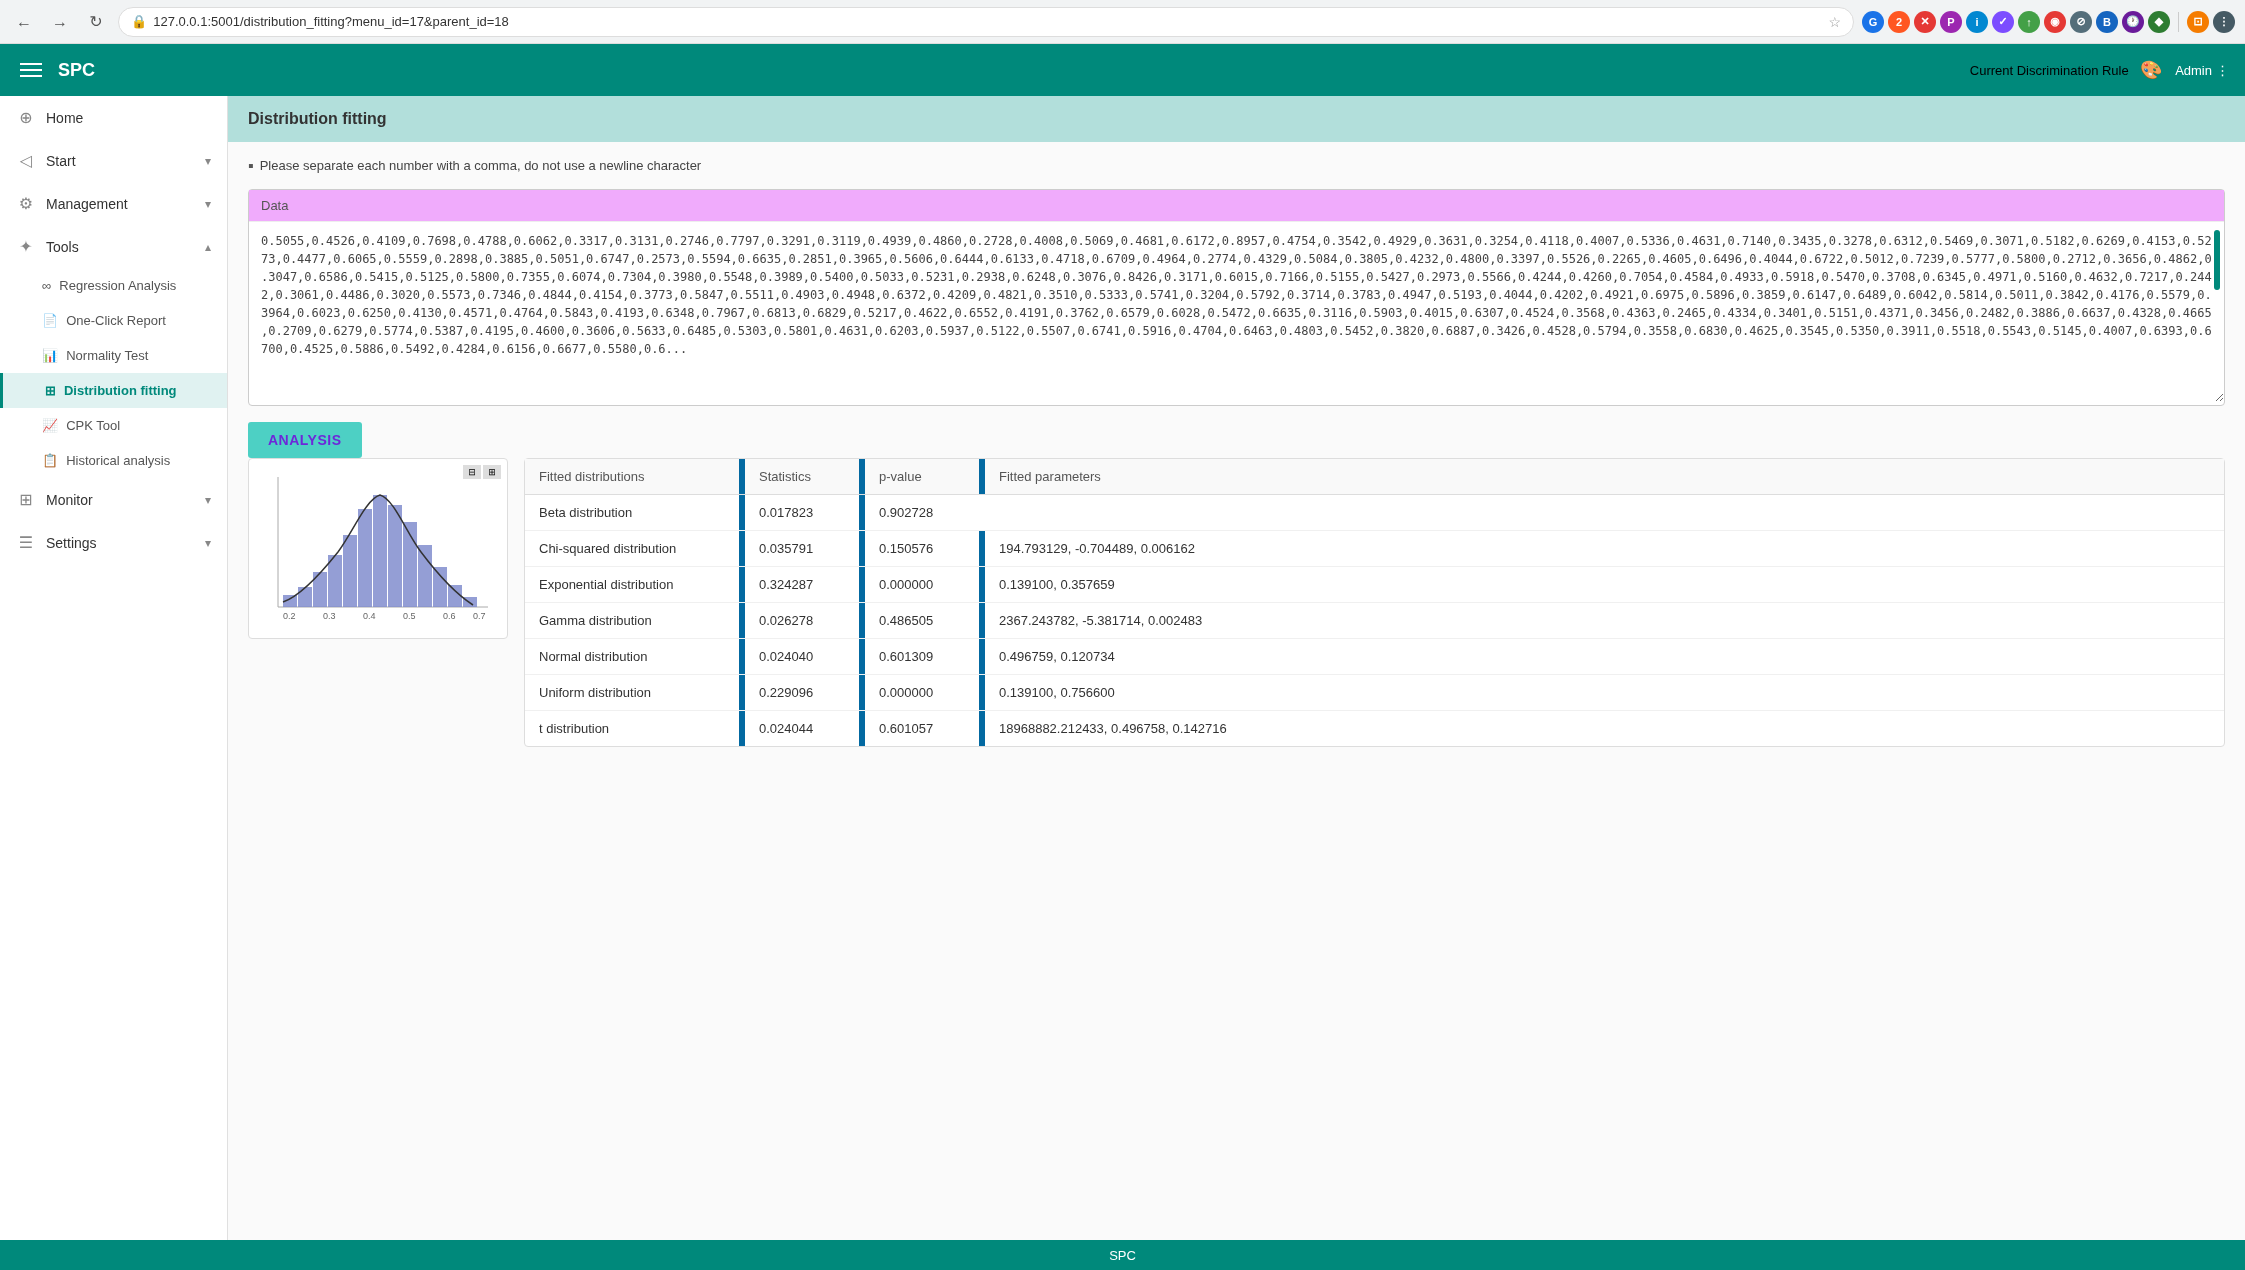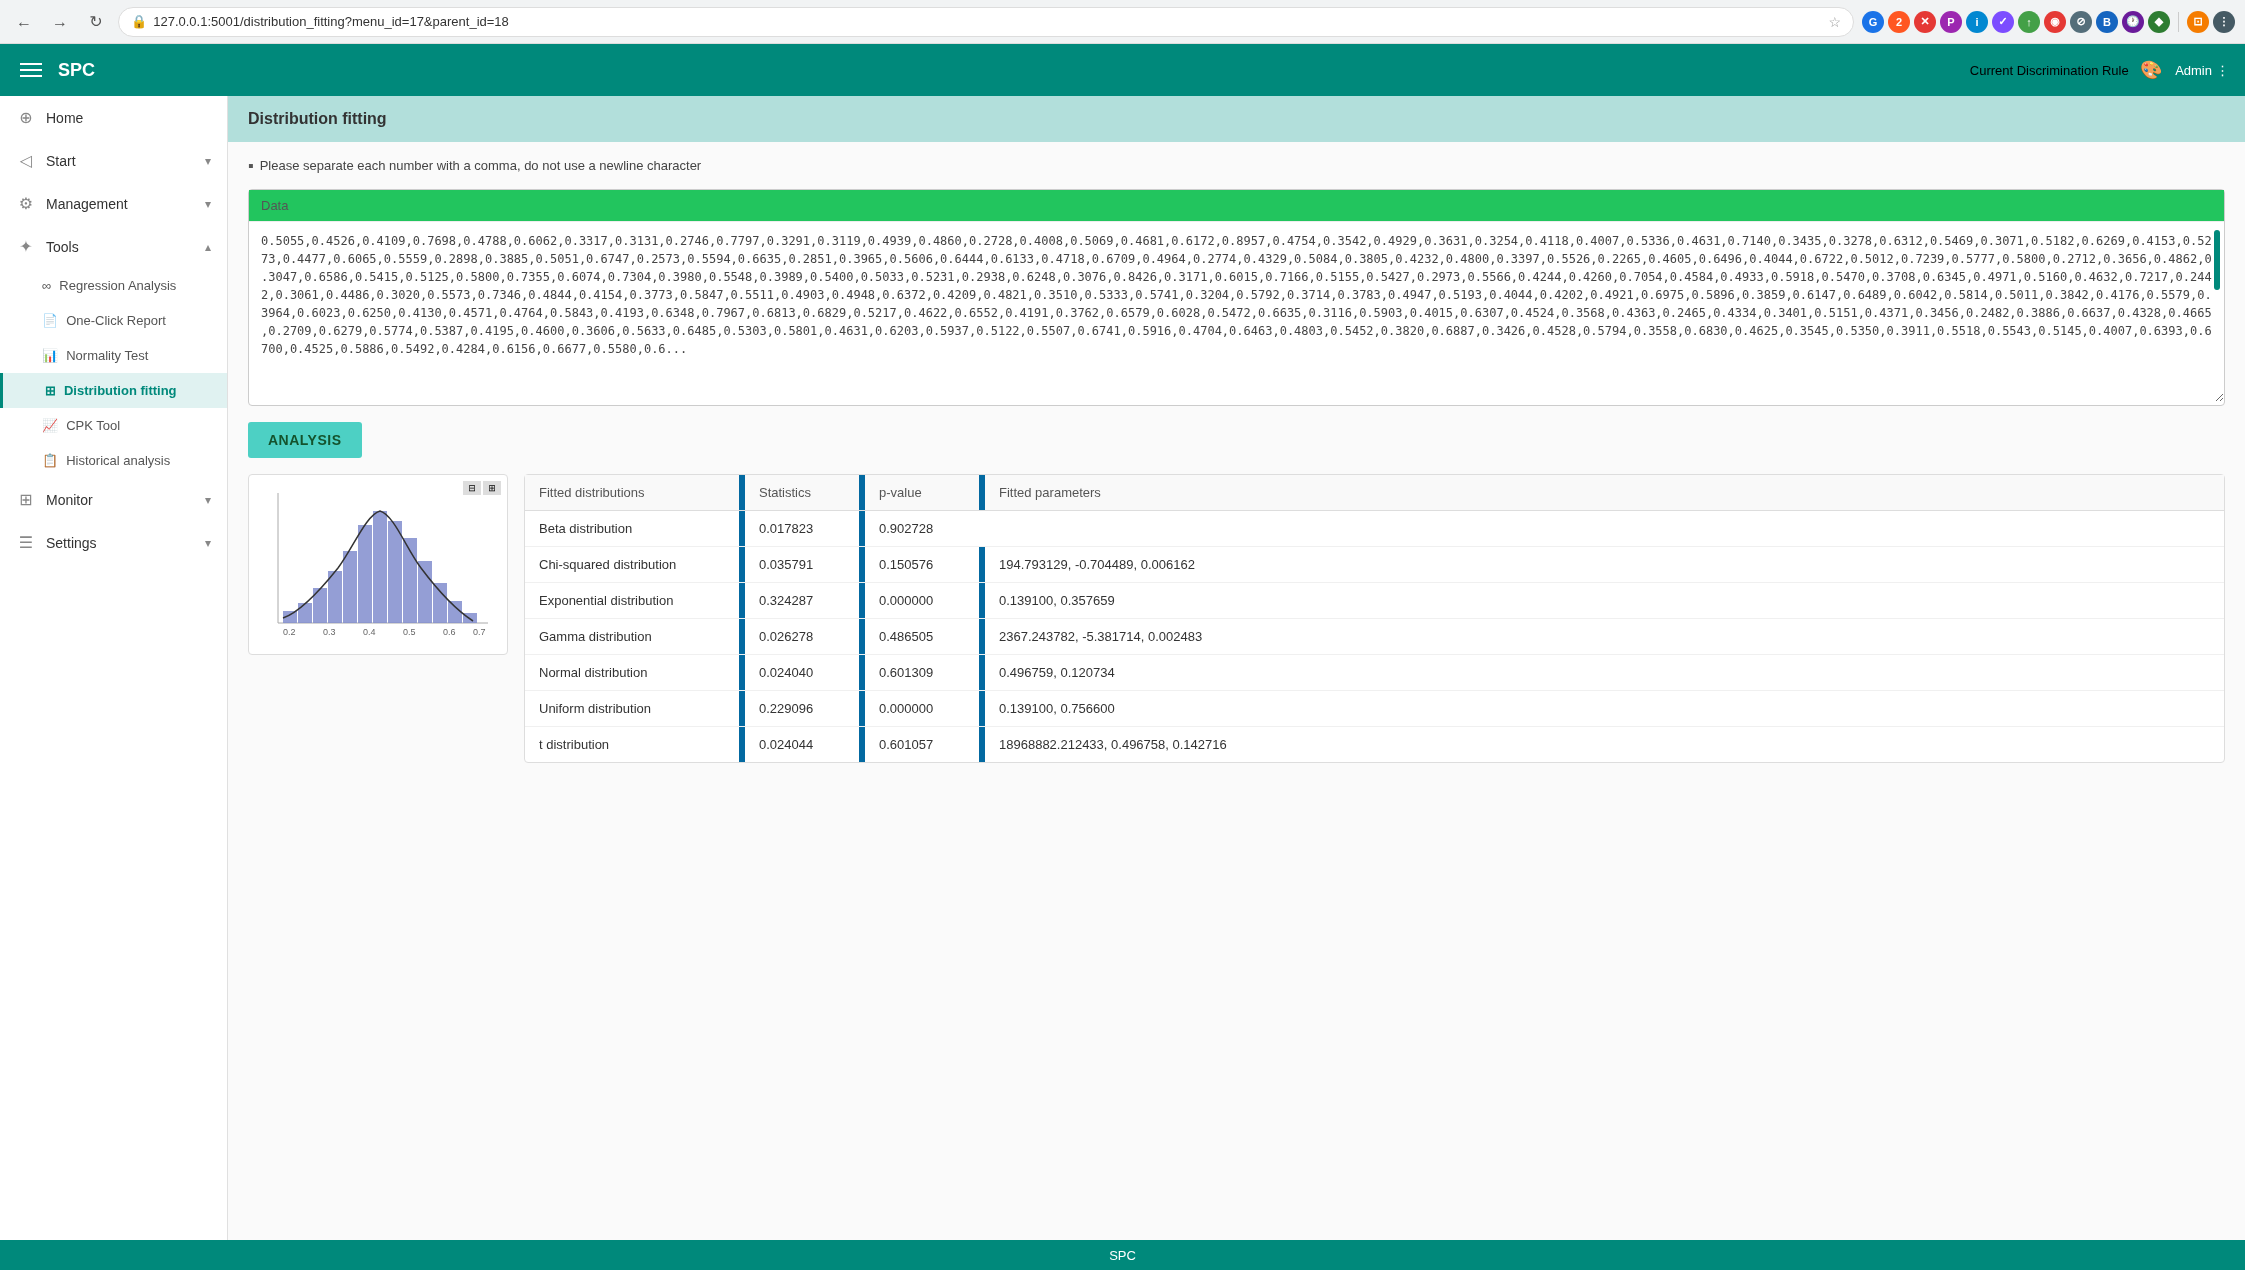--- a/index.html
+++ b/index.html
@@ -136,47 +136,46 @@
     .data-section {
       border: 1px solid #ccc;
       border-radius: 4px;
       background: white;
       margin-bottom: 16px;
     }
     .data-label {
       padding: 8px 12px;
       font-size: 13px;
       color: #555;
-      background: #22c55e;
+      background: #f0abfc;
       border-bottom: 1px solid #eee;
     }
     .data-textarea {
       width: 100%;
       min-height: 180px;
       border: none;
       outline: none;
       padding: 10px 12px;
       font-size: 12px;
       color: #444;
       resize: vertical;
       line-height: 1.5;
       font-family: monospace;
     }
     .data-textarea-wrapper { position: relative; }
 
     .analysis-btn {
       background: #4dd0c4;
-      color: #14532d;
+      color: #6d28d9;
       border: none;
       padding: 10px 20px;
       font-size: 14px;
       font-weight: bold;
       border-radius: 3px;
       cursor: pointer;
-      margin-bottom: 16px;
       letter-spacing: 0.5px;
     }
 
     .results-row {
       display: flex;
       gap: 16px;
       align-items: flex-start;
     }
 
     .chart-box {

